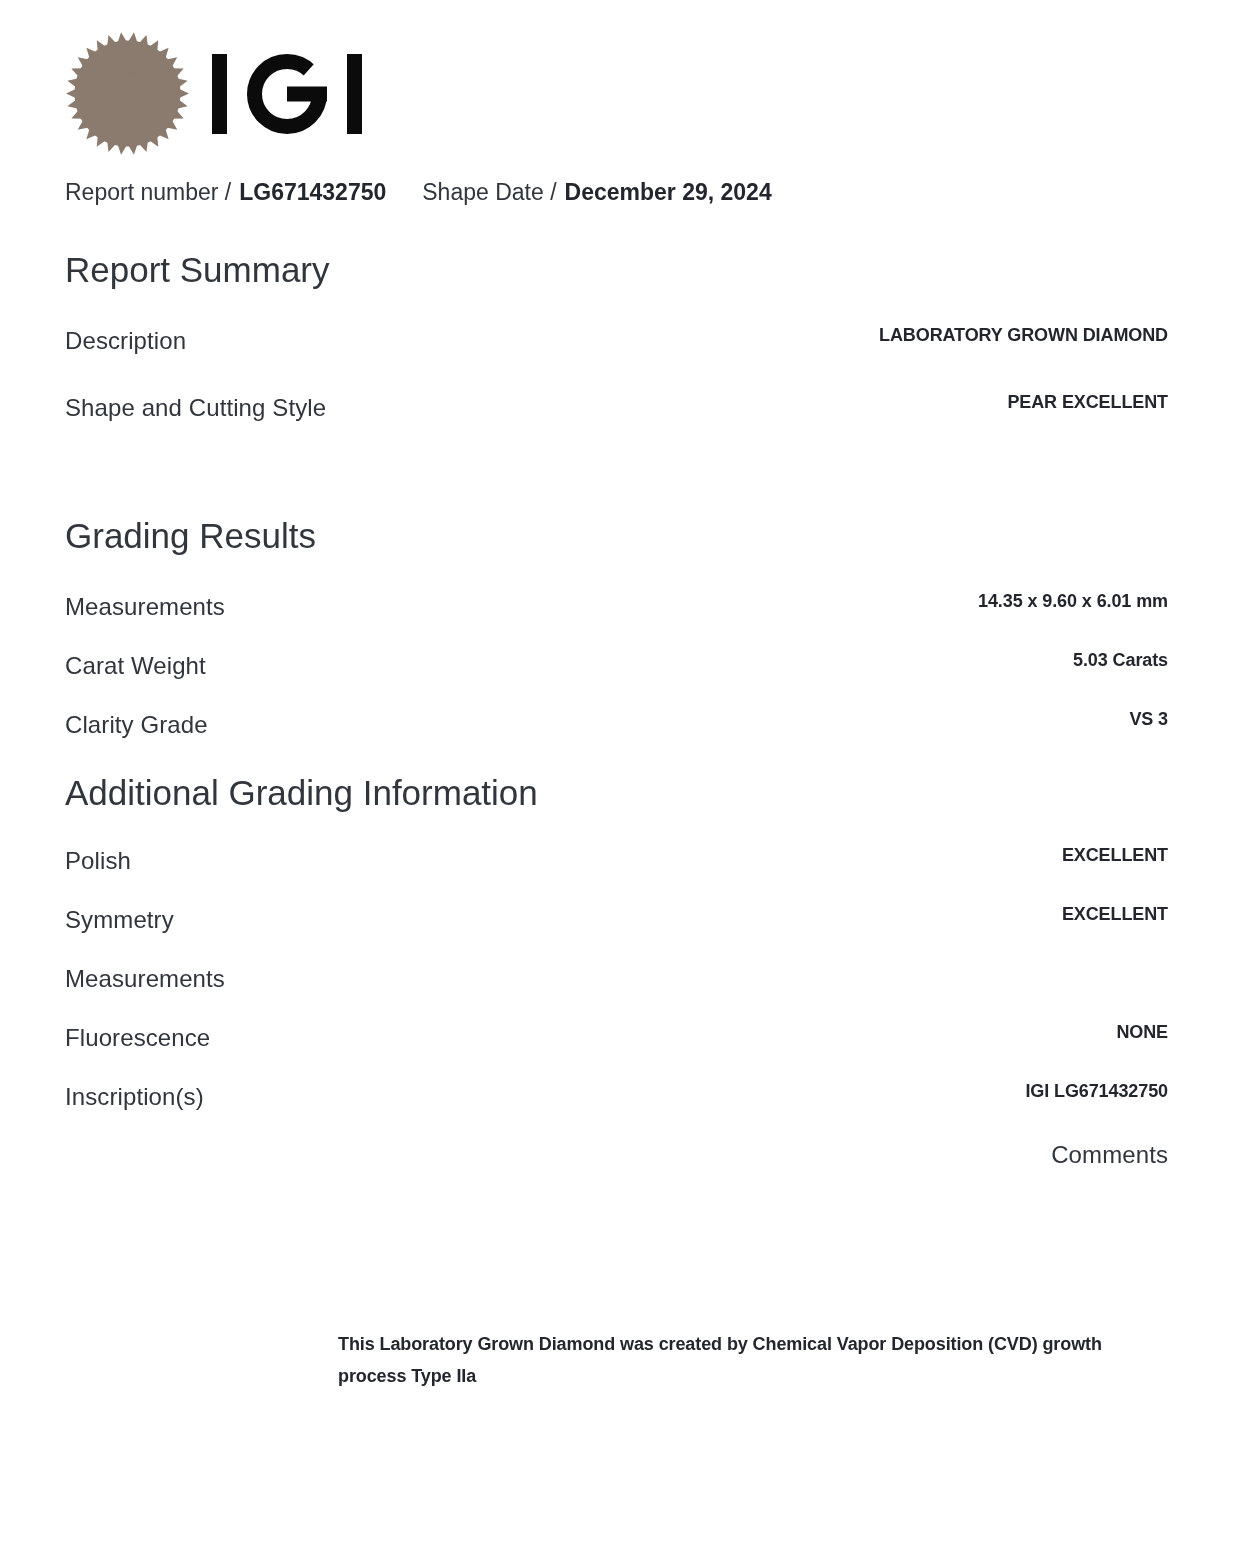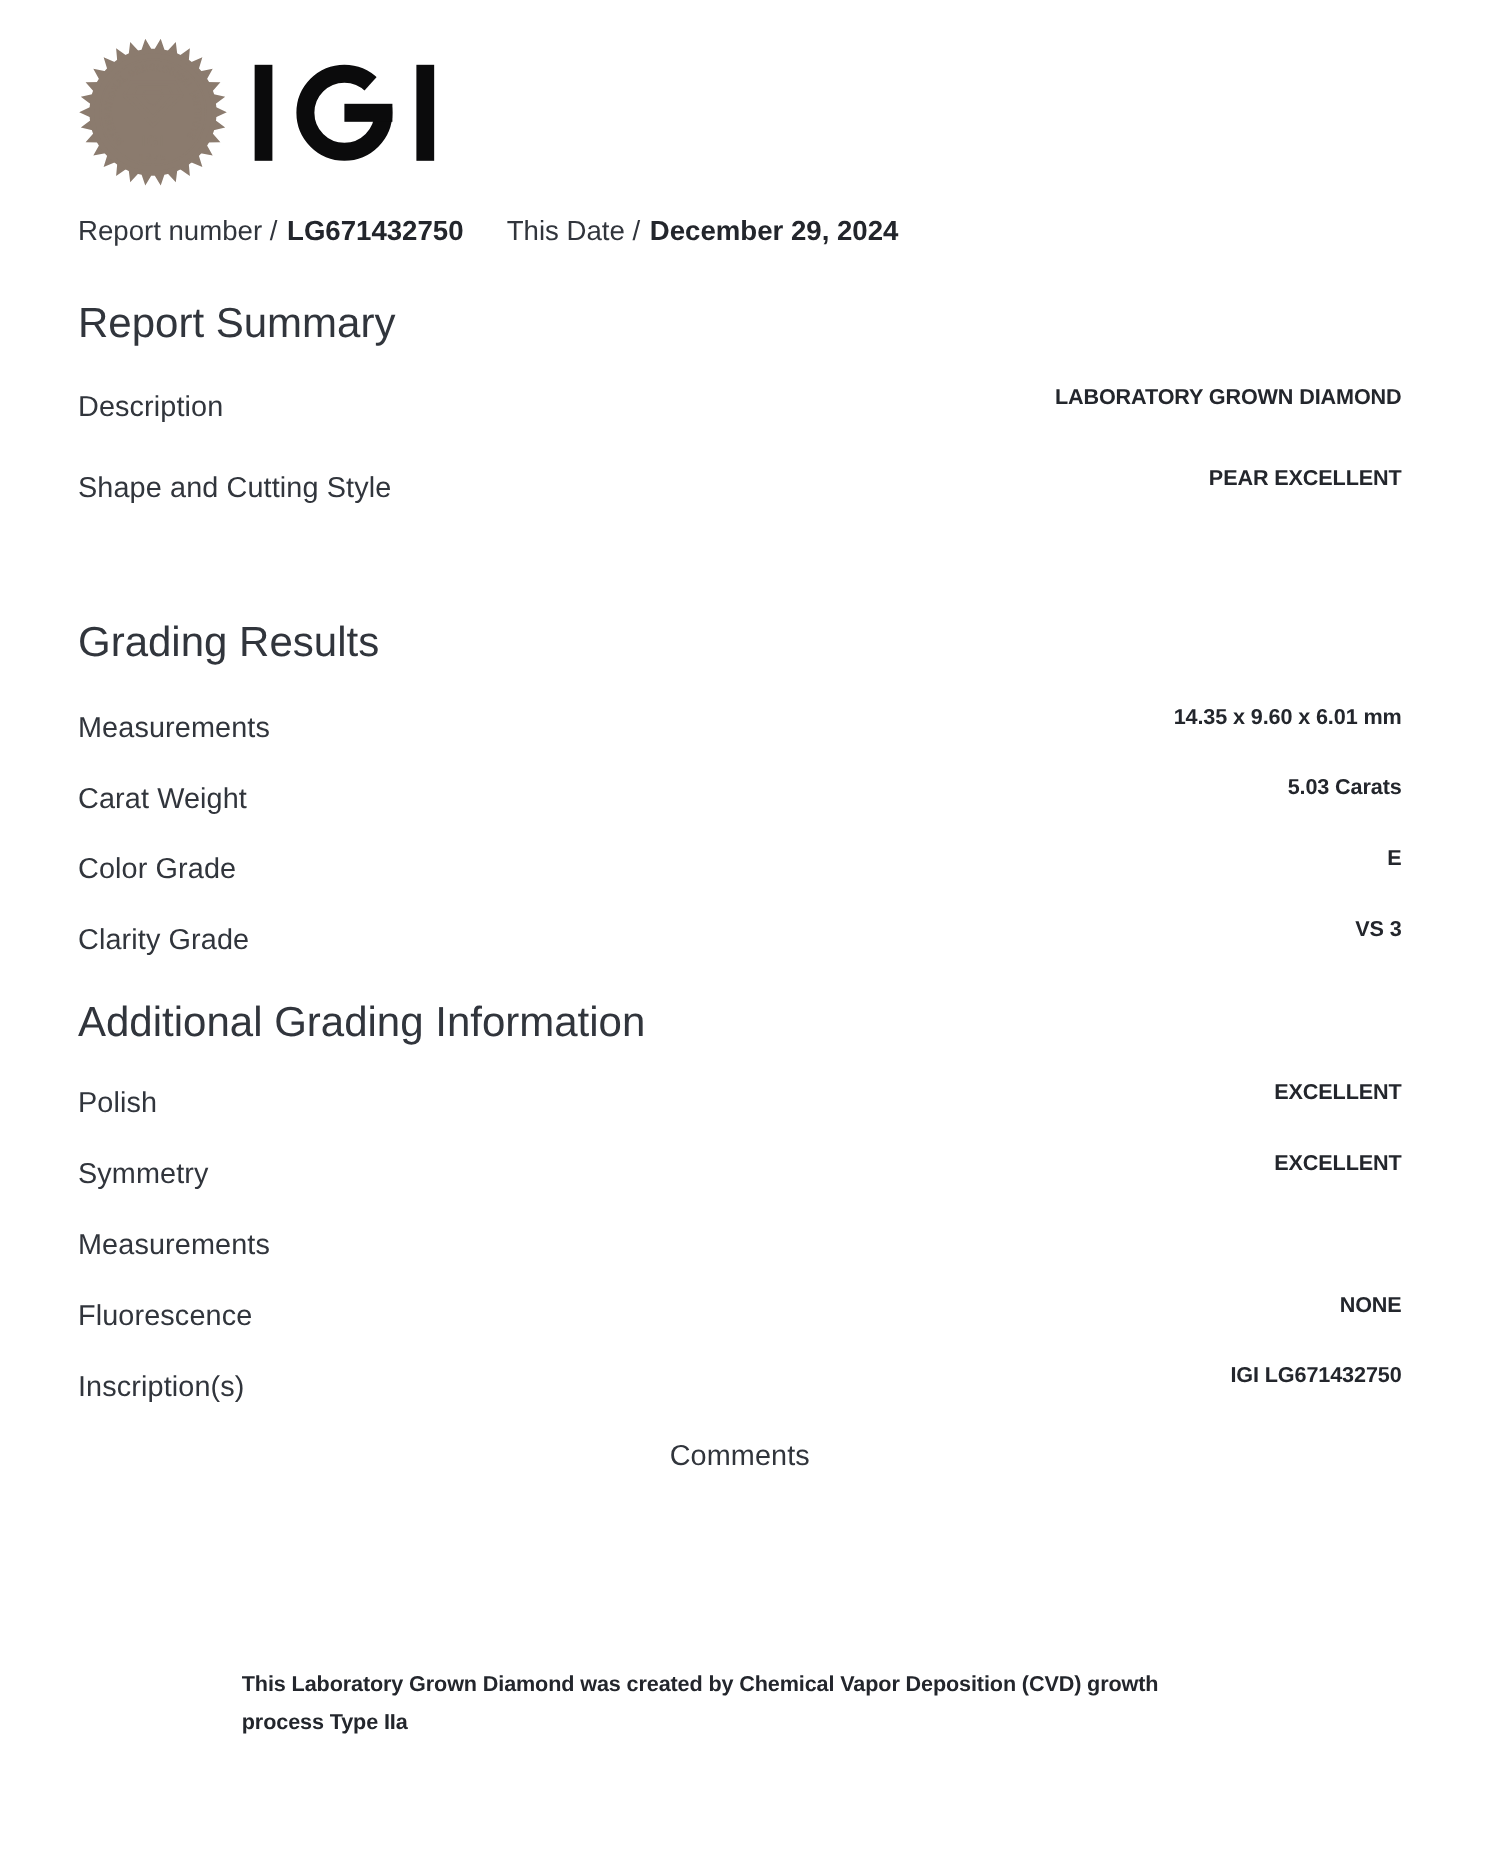--- a/index.html
+++ b/index.html
@@ -39,21 +39,21 @@
   .meta .bold{font-weight:bold;color:var(--value-ink);}
   .meta .lbl{margin-right:8px;}
   .meta .gap{margin-left:36px;}
 
   .section-heading{margin:0;font-size:35px;line-height:1.15;font-weight:500;color:var(--ink);}
   .sec-summary{margin-top:43px;}
   .sec-grading{margin-top:94px;}
   .sec-additional{margin-top:34px;}
 
   
-  .row{display:flex;justify-content:space-between;align-items:center;margin-top:30px;min-height:29px;}
+  .row{display:flex;justify-content:space-between;align-items:flex-end;margin-top:30px;min-height:29px;}
   .sec-summary .row{margin-top:36px;}
   .sec-summary .row + .row{margin-top:38px;}
   .sec-grading .row:first-of-type{margin-top:36px;}
   .sec-additional .row:first-of-type{margin-top:33px;}
   .row .label{font-size:24px;color:var(--ink);letter-spacing:.1px;}
   .row .value{
     font-size:18px;font-weight:bold;color:var(--value-ink);
     letter-spacing:-.1px;transform:translateY(-9px);text-align:right;
   }
   .comments-row{justify-content:flex-start;flex-direction:column;}
@@ -93,21 +93,21 @@
         <circle class="wm-stroke" cx="75" cy="46" r="32.5" stroke-width="15"></circle>
         <polygon class="wm-cut" points="75,46 108.5,8.8 124.5,39"></polygon>
         <rect class="wm" x="75" y="38.5" width="40" height="15"></rect>
       </g>
       <rect class="wm" x="135" y="6" width="15" height="80"></rect>
     </svg>
   </header>
 
 
   <div class="meta">
-    <span class="lbl">Report number /</span><span class="bold">LG671432750</span><span class="lbl gap">This Date /</span><span class="bold">December 29, 2024</span>
+    <span class="lbl">Report number /</span><span class="bold">LG671432750</span><span class="lbl gap">Shape Date /</span><span class="bold">December 29, 2024</span>
   </div>
 
   <section class="sec-summary">
     <h2 class="section-heading">Report Summary</h2>
     <div class="row">
       <span class="label">Description</span>
       <span class="value">LABORATORY GROWN DIAMOND</span>
     </div>
     <div class="row">
       <span class="label">Shape and Cutting Style</span>
@@ -117,24 +117,20 @@
 
   <section class="sec-grading">
     <h2 class="section-heading">Grading Results</h2>
     <div class="row">
       <span class="label">Measurements</span>
       <span class="value">14.35 x 9.60 x 6.01 mm</span>
     </div>
     <div class="row">
       <span class="label">Carat Weight</span>
       <span class="value">5.03 Carats</span>
-    </div>
-    <div class="row">
-      <span class="label">Color Grade</span>
-      <span class="value">E</span>
     </div>
     <div class="row">
       <span class="label">Clarity Grade</span>
       <span class="value">VS 3</span>
     </div>
   </section>
 
   <section class="sec-additional">
     <h2 class="section-heading">Additional Grading Information</h2>
     <div class="row">

